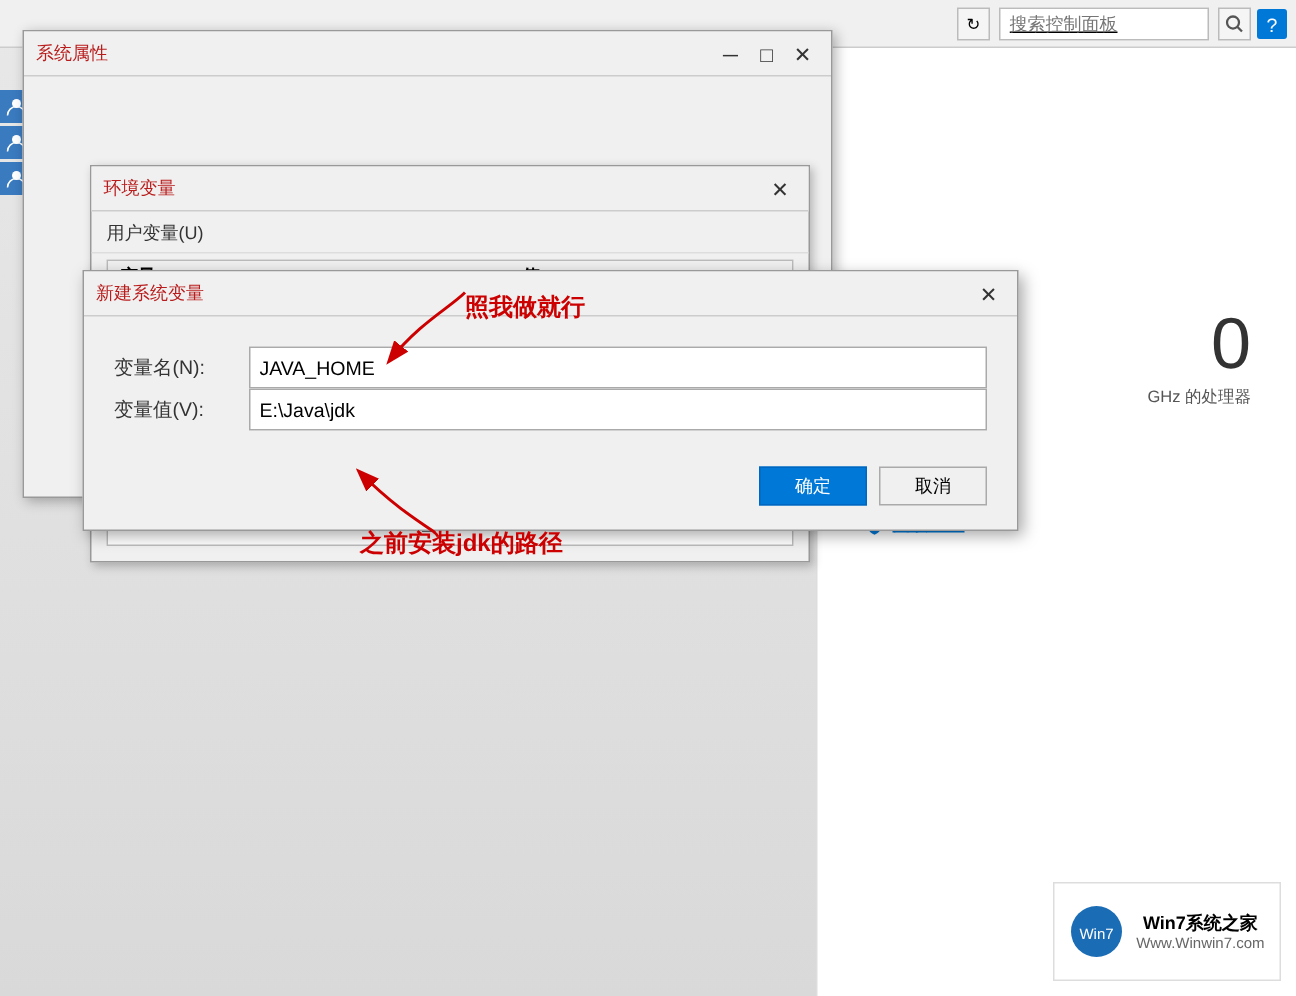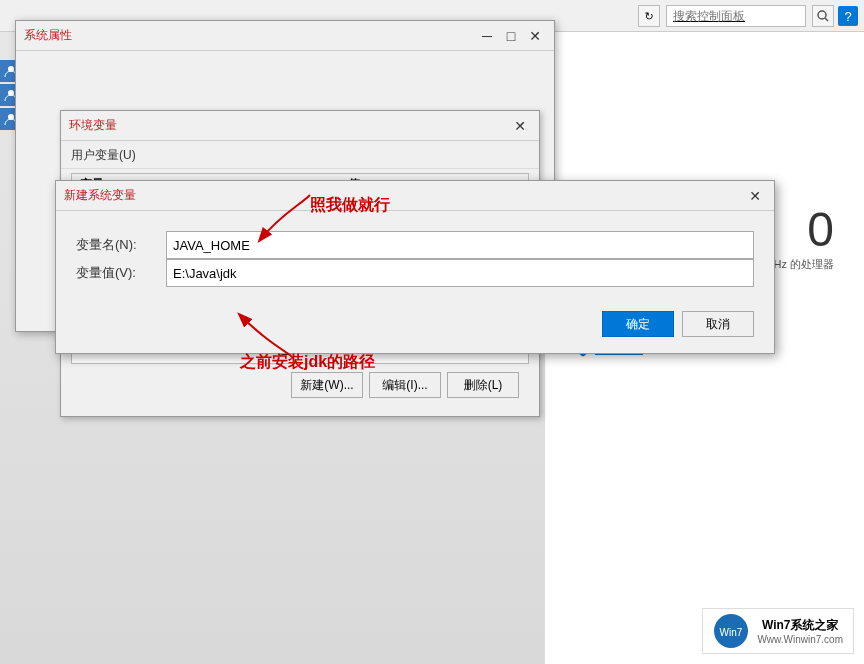--- a/index.html
+++ b/index.html
@@ -160,21 +160,21 @@
       font-family: 'Microsoft YaHei', sans-serif;
       padding: 0 8px;
     }
     .btn.primary { background: #0078d7; color: white; border-color: #0067c0; }
 
     
     .new-var-dialog {
       position: absolute;
       top: 180px;
       left: 55px;
-      width: 720px;
+      width: 624px;
       background: #f0f0f0;
       border: 1px solid #999;
       box-shadow: 3px 3px 10px rgba(0,0,0,0.35);
       z-index: 10;
     }
 
     .dialog-titlebar {
       height: 30px;
       background: #f0f0f0;
       border-bottom: 1px solid #ccc;
@@ -262,21 +262,21 @@
 
     .scrollbar-area tr.highlighted td { background: #cce4ff; }
 
     
     .watermark {
       position: absolute;
       bottom: 10px;
       right: 10px;
       background: rgba(255,255,255,0.85);
       border: 1px solid #ddd;
-      padding: 4px 10px;
+      padding: 14px 10px;
       display: flex;
       align-items: center;
       gap: 8px;
       z-index: 5;
     }
 
     .watermark-logo {
       width: 36px;
       height: 36px;
     }
@@ -435,25 +435,20 @@
               <td>NUMBER_OF_PR...</td>
               <td>4</td>
             </tr>
             <tr>
               <td>OS</td>
               <td>Windows_NT</td>
             </tr>
           </tbody>
       </table>
     </div>
-    <div class="btn-row">
-      <button class="btn">新建(W)...</button>
-      <button class="btn">编辑(I)...</button>
-      <button class="btn">删除(L)</button>
-    </div>
   </div>
 </div>
 
 <div class="new-var-dialog" style="z-index:10;">
   <div class="dialog-titlebar">
     <span class="win-title">新建系统变量</span>
     <div class="win-controls">
       <button class="win-btn close">✕</button>
     </div>
   </div>

